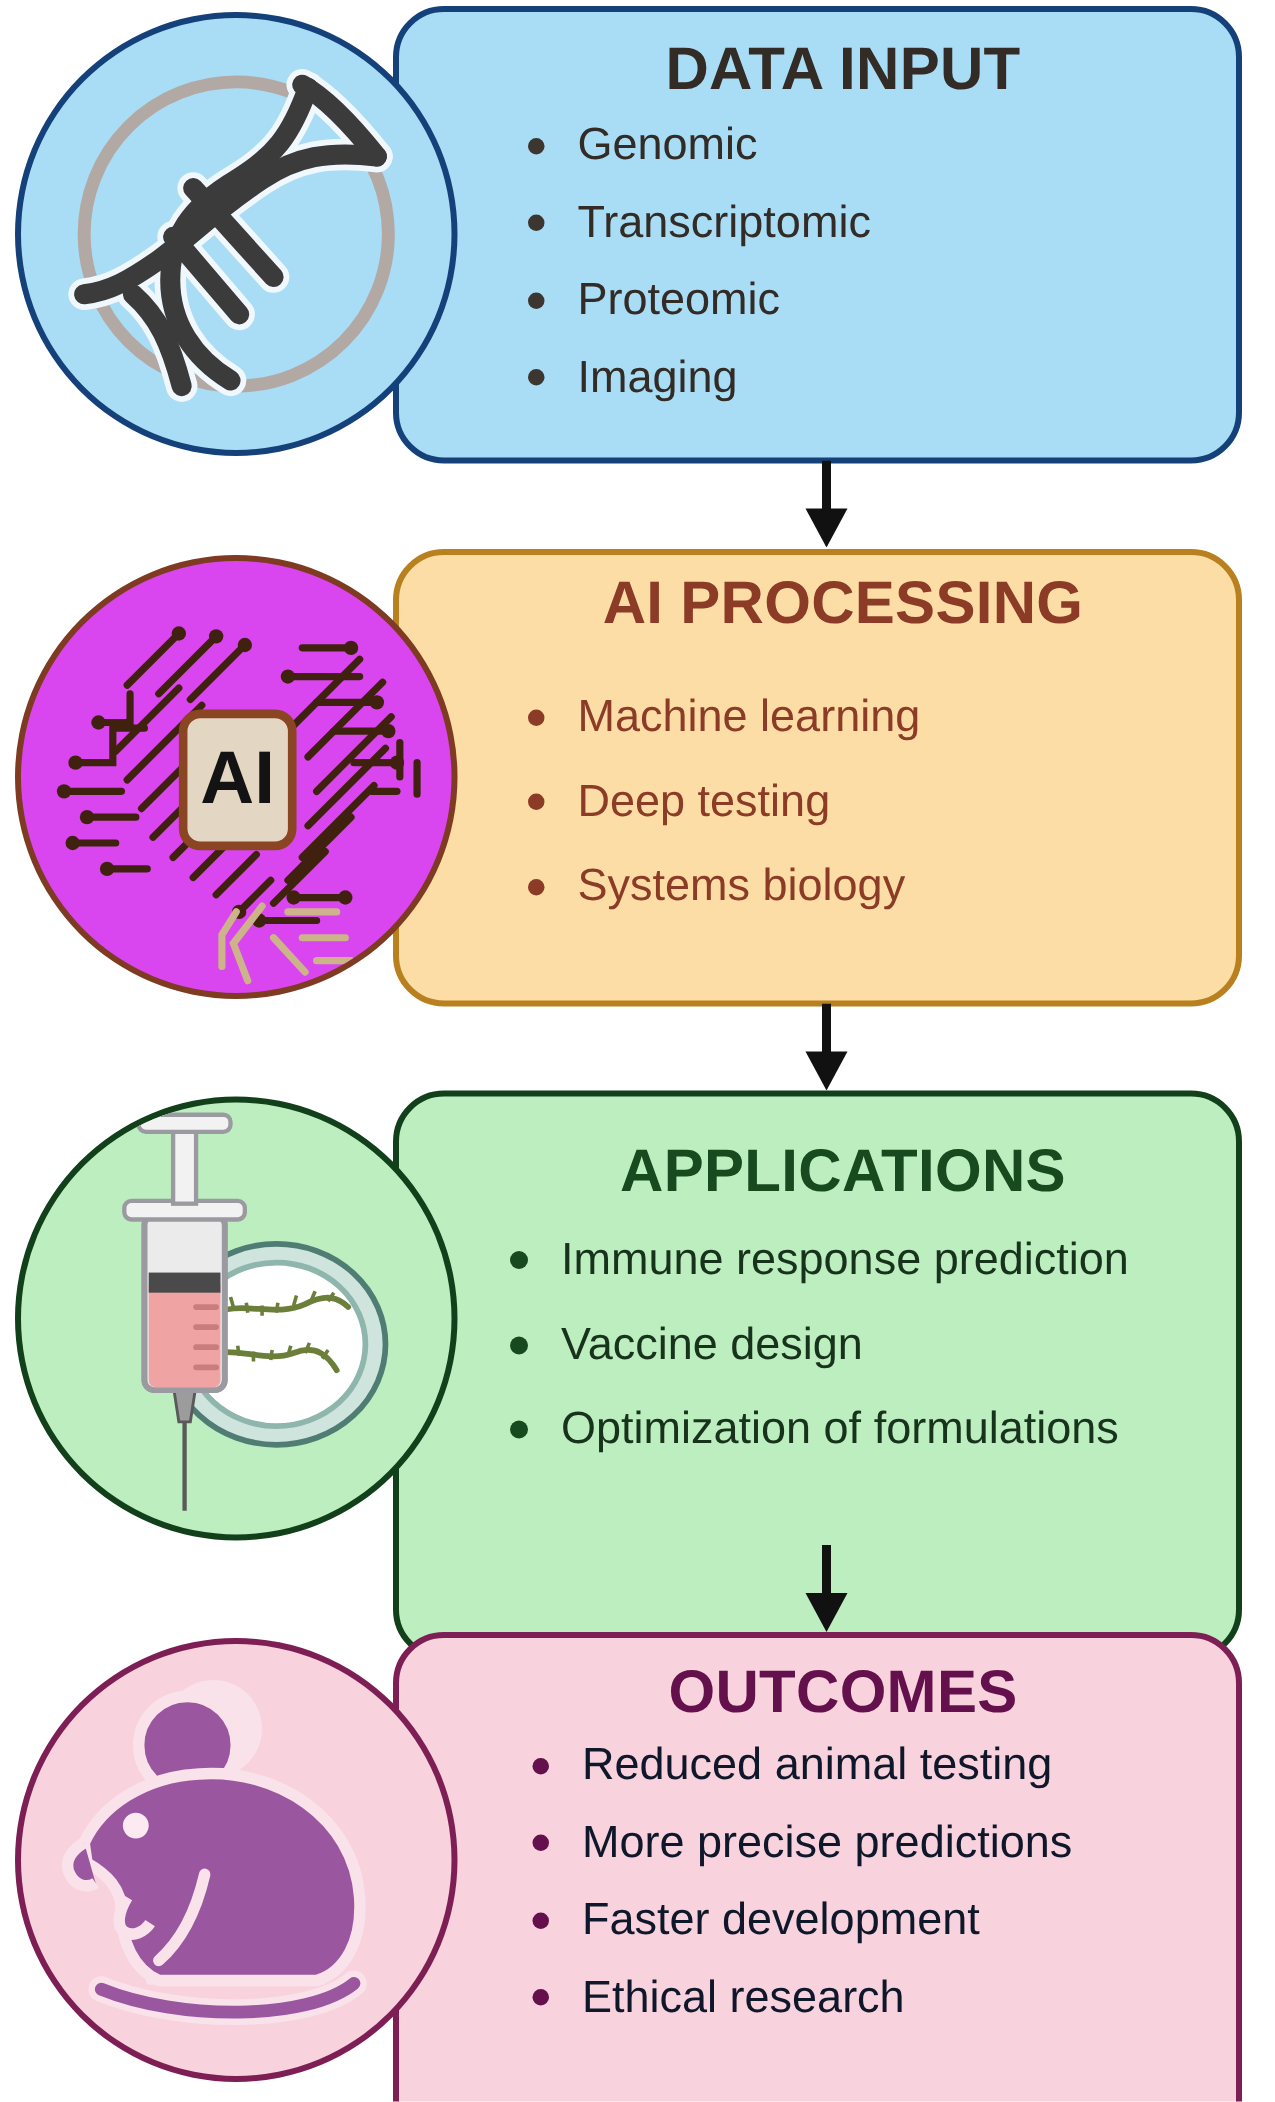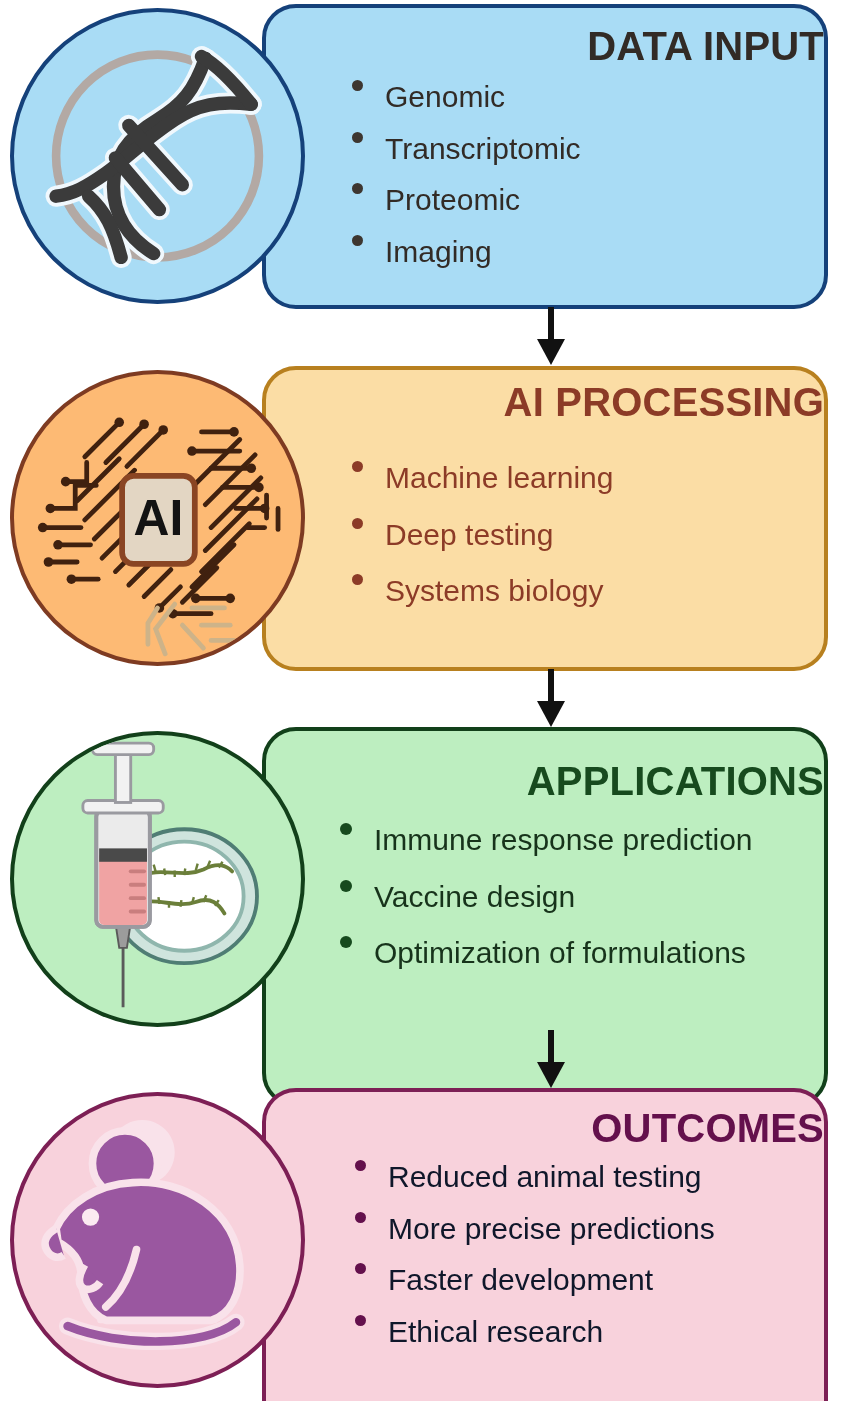--- a/index.html
+++ b/index.html
@@ -21,38 +21,38 @@
 
   
   .badge{position:absolute;left:10px;top:4px;width:295px;height:296px;
          border-radius:50%;border-width:4px;border-style:solid;box-sizing:border-box;
          overflow:hidden;}
   .badge svg{position:absolute;left:0;top:0;width:100%;height:100%;}
 
   
   .content{position:absolute;left:300px;right:26px;top:0;bottom:0;
            display:flex;flex-direction:column;justify-content:flex-start;}
-  .title{font-weight:bold;text-align:right;letter-spacing:.2px;line-height:1;}
+  .title{font-weight:bold;text-align:center;letter-spacing:.2px;line-height:1;}
   ul.bullets{list-style:none;margin:0;padding:0;}
-  ul.bullets li{display:flex;line-height:1.15;}
+  ul.bullets li{display:flex;align-items:center;line-height:1.15;}
   ul.bullets li .dot{flex:0 0 auto;border-radius:50%;display:block;}
   ul.bullets li .txt{display:block;}
 
   
   #row-input .panel  {background:#a9dcf5;border-color:#15417a;}
   #row-input .badge  {background:#a9dcf5;border-color:#15417a;}
   #row-input .title  {color:#322b26;font-size:40px;margin-top:22px;}
   #row-input ul.bullets{margin-top:14px;padding-left:52px;}
   #row-input ul.bullets li{margin-bottom:17px;}
   #row-input li .dot{width:11px;height:11px;background:#3d3630;margin-right:22px;}
   #row-input li .txt{color:#322b26;font-size:30px;}
 
   
   #row-ai .panel  {background:#fbdda5;border-color:#b8801f;}
-  #row-ai .badge  {background:#fdba74;border-color:#7e3b22;}
+  #row-ai .badge  {background:#d946ef;border-color:#7e3b22;}
   #row-ai .title  {color:#8c3b27;font-size:40px;margin-top:16px;}
   #row-ai ul.bullets{margin-top:39px;padding-left:52px;}
   #row-ai ul.bullets li{margin-bottom:22px;}
   #row-ai li .dot{width:11px;height:11px;background:#8c3b27;margin-right:22px;}
   #row-ai li .txt{color:#8c3b27;font-size:30px;}
 
   
   #row-apps .panel  {background:#bdeec0;border-color:#12401a;}
   #row-apps .badge  {background:#bdeec0;border-color:#12401a;}
   #row-apps .title  {color:#174a1e;font-size:40px;margin-top:34px;}

